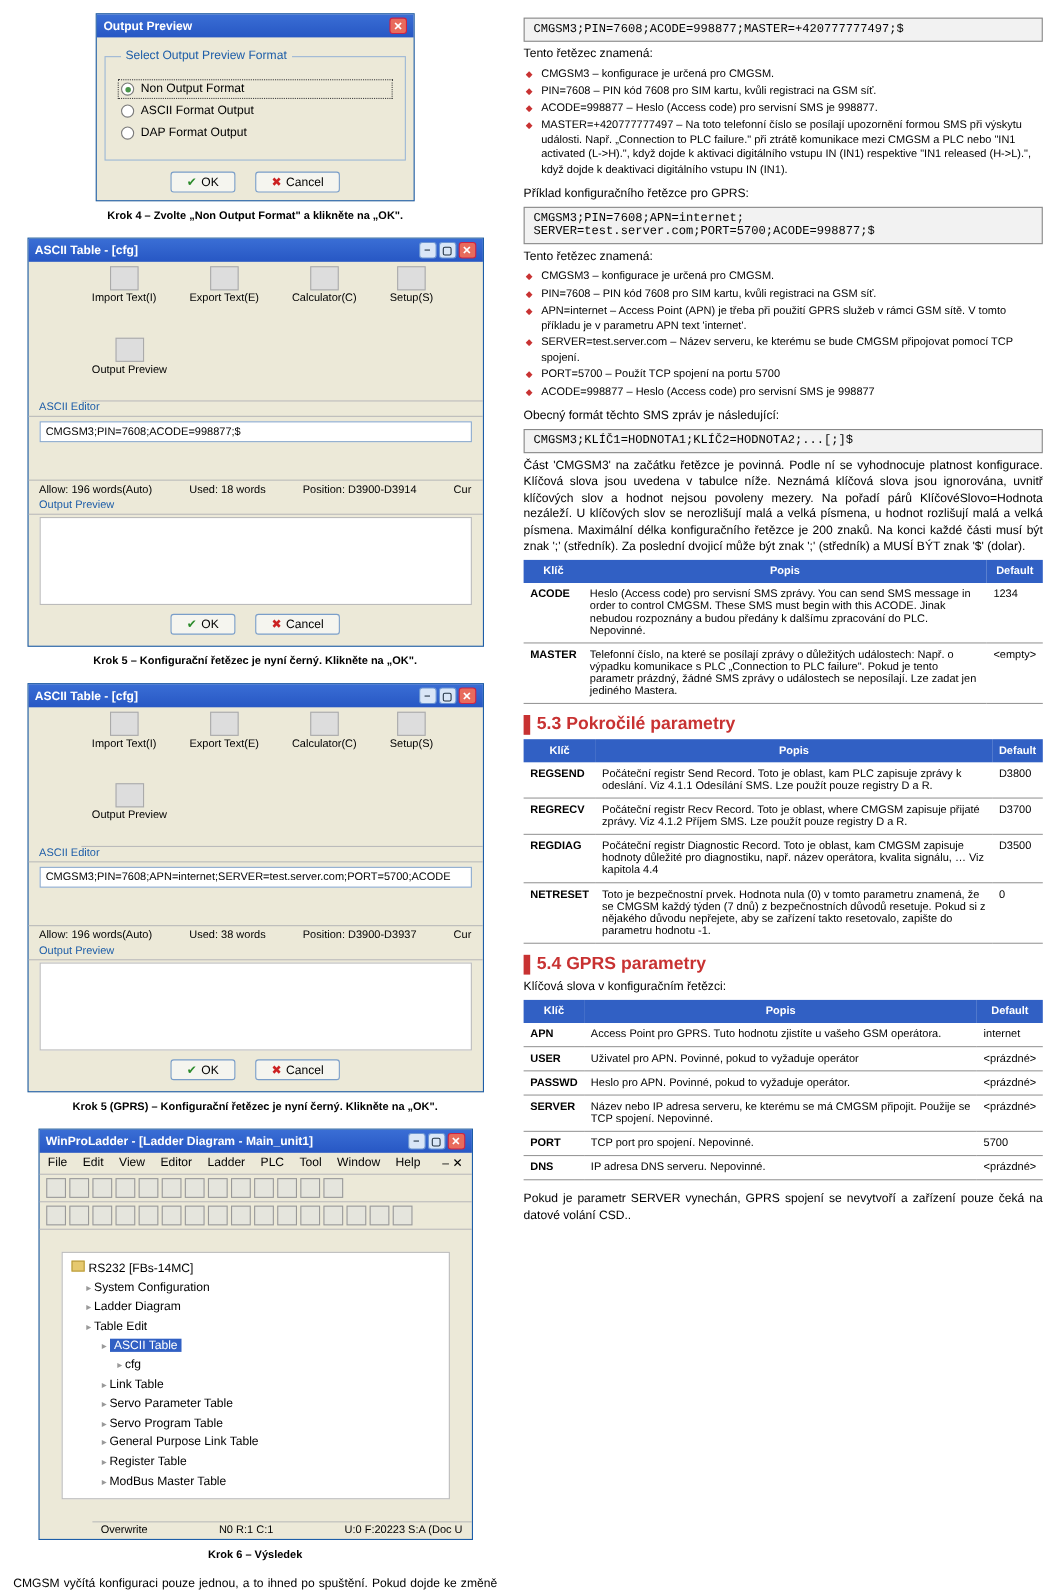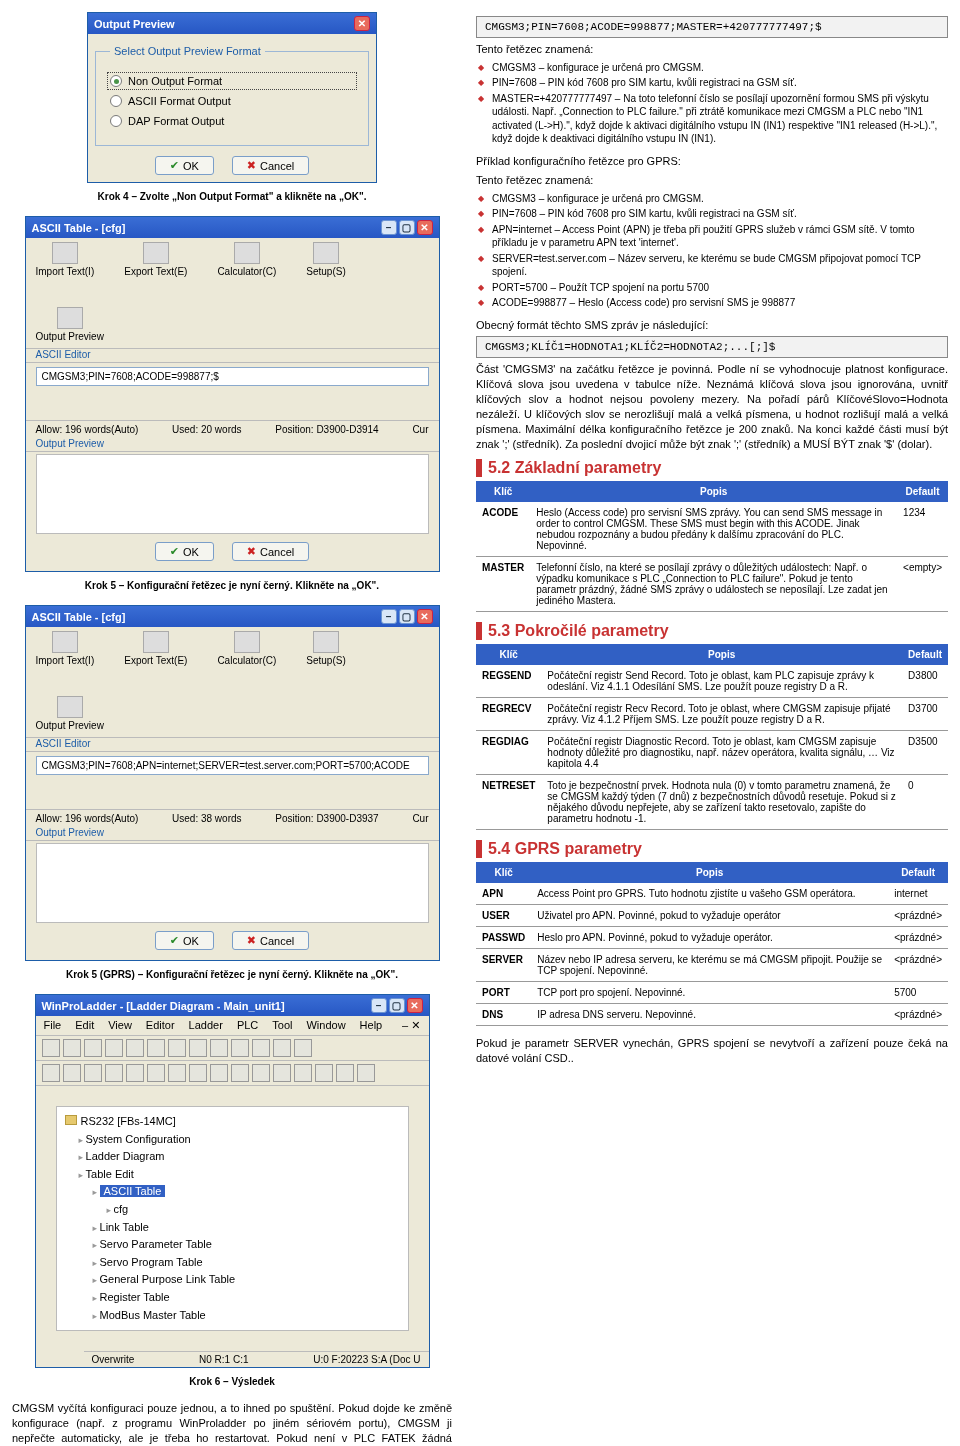--- a/index.html
+++ b/index.html
@@ -57,21 +57,21 @@
   .btn {
     display:inline-flex; align-items:center; gap:4px;
     border:1px solid #7a9ec9; background:#f5f5ef;
     border-radius:3px; padding:2px 14px; font-size:11px;
   }
   .okmark::before { content:"✔"; color:#2a8a2a; }
   .xmark::before { content:"✖"; color:#c22; }
   .caption { text-align:center; font-weight:bold; margin:6px 0 14px; }
   .toolbaritem { display:inline-flex; flex-direction:column; align-items:center; gap:2px; font-size:10px; }
   .ticon { width:26px; height:22px; border:1px solid #aaa; background:#ddd; }
-  .ascii-toolbar { display:flex; gap:30px; padding:4px 10px 6px; border-bottom:1px solid #bbb; flex-wrap:wrap;}
+  .ascii-toolbar { display:flex; gap:30px; padding:4px 10px 22px; border-bottom:1px solid #bbb; flex-wrap:wrap;margin-left:48px;}
   .subhdr { color:#1d5da8; border-bottom:1px solid #bbb; padding:0 10px 2px; font-size:10px; }
   .textfield {
     display:block; margin:4px 10px; padding:3px 5px;
     border:1px solid #8aa9cc; background:#fff; font-size:10px; width:calc(100% - 20px);
   }
   .statusrow {
     display:flex; justify-content:space-between;
     padding:3px 10px; font-size:10px; border-top:1px solid #bbb;gap:22px;
   }
   .preview-area { background:#fff; height:80px; margin:2px 10px 8px; border:1px solid #bbb; }
@@ -185,21 +185,21 @@
         <div class="toolbaritem">
             <div class="ticon"></div>
             <span>Output Preview</span>
           </div>
       </div>
       <div class="subhdr">ASCII Editor</div>
       <div class="textfield">CMGSM3;PIN=7608;ACODE=998877;$</div>
       <div style="height:30px"></div>
       <div class="statusrow">
         <span>Allow: 196 words(Auto)</span>
-        <span>Used: 20 words</span>
+        <span>Used: 18 words</span>
         <span>Position: D3900-D3914</span>
         <span>Cur</span>
       </div>
       <div class="subhdr">Output Preview</div>
       <div class="preview-area"></div>
       <div class="btnrow" style="padding-bottom:10px;">
         <div class="btn">
             <span class="okmark"></span>
             <span>OK</span>
           </div>
@@ -352,39 +352,41 @@
 
     <div class="para">CMGSM vyčítá konfiguraci pouze jednou, a to ihned po spuštění. Pokud dojde ke změně konfigurace (např. z programu WinProladder po jiném sériovém portu), CMGSM ji nepřečte automaticky, ale je třeba ho restartovat. Pokud není v PLC FATEK žádná konfigurace, CMGSM se pokusí přihlásit do GSM sítě bez použití PINu. (V tomto případě použijte SIM kartu, která nevyžaduje PIN autorizaci). Konfigurační řetězec je velmi jednoduchý. Například:</div>
   </div>
 
   <div class="right">
     <div class="codebox">CMGSM3;PIN=7608;ACODE=998877;MASTER=+420777777497;$</div>
     <div class="para">Tento řetězec znamená:</div>
     <ul class="bullets">
       <li>CMGSM3 – konfigurace je určená pro CMGSM.</li>
       <li>PIN=7608 – PIN kód 7608 pro SIM kartu, kvůli registraci na GSM síť.</li>
+      <li>ACODE=998877 – Heslo (Access code) pro servisní SMS je 998877.</li>
       <li>MASTER=+420777777497 – Na toto telefonní číslo se posílají upozornění formou SMS při výskytu události. Např. „Connection to PLC failure." při ztrátě komunikace mezi CMGSM a PLC nebo "IN1 activated (L-&gt;H).", když dojde k aktivaci digitálního vstupu IN (IN1) respektive "IN1 released (H-&gt;L).", když dojde k deaktivaci digitálního vstupu IN (IN1).</li>
     </ul>
 
     <div class="para">Příklad konfiguračního řetězce pro GPRS:</div>
+    <div class="codebox">CMGSM3;PIN=7608;APN=internet;
+SERVER=test.server.com;PORT=5700;ACODE=998877;$</div>
     <div class="para">Tento řetězec znamená:</div>
     <ul class="bullets">
       <li>CMGSM3 – konfigurace je určená pro CMGSM.</li>
       <li>PIN=7608 – PIN kód 7608 pro SIM kartu, kvůli registraci na GSM síť.</li>
       <li>APN=internet – Access Point (APN) je třeba při použití GPRS služeb v rámci GSM sítě. V tomto příkladu je v parametru APN text 'internet'.</li>
       <li>SERVER=test.server.com – Název serveru, ke kterému se bude CMGSM připojovat pomocí TCP spojení.</li>
       <li>PORT=5700 – Použít TCP spojení na portu 5700</li>
       <li>ACODE=998877 – Heslo (Access code) pro servisní SMS je 998877</li>
     </ul>
 
     <div class="para">Obecný formát těchto SMS zpráv je následující:</div>
     <div class="codebox">CMGSM3;KLÍČ1=HODNOTA1;KLÍČ2=HODNOTA2;...[;]$</div>
     <div class="para">Část 'CMGSM3' na začátku řetězce je povinná. Podle ní se vyhodnocuje platnost konfigurace. Klíčová slova jsou uvedena v tabulce níže. Neznámá klíčová slova jsou ignorována, uvnitř klíčových slov a hodnot nejsou povoleny mezery. Na pořadí párů KlíčovéSlovo=Hodnota nezáleží. U klíčových slov se nerozlišují malá a velká písmena, u hodnot rozlišují malá a velká písmena. Maximální délka konfiguračního řetězce je 200 znaků. Na konci každé části musí být znak ';' (středník). Za poslední dvojicí může být znak ';' (středník) a MUSÍ BÝT znak '$' (dolar).</div>
 
-    <div class="sectionhdr">5.2 Základní parametry</div>
     <table class="params">
       <tbody>
           <tr>
         <th>Klíč</th>
         <th>Popis</th>
         <th>Default</th>
       </tr>
       <tr>
             <td>ACODE</td>
             <td>Heslo (Access code) pro servisní SMS zprávy. You can send SMS message in order to control CMGSM. These SMS must begin with this ACODE. Jinak nebudou rozpoznány a budou předány k dalšímu zpracování do PLC. Nepovinné.</td>
@@ -423,20 +425,21 @@
           </tr>
       <tr>
             <td>NETRESET</td>
             <td>Toto je bezpečnostní prvek. Hodnota nula (0) v tomto parametru znamená, že se CMGSM každý týden (7 dnů) z bezpečnostních důvodů resetuje. Pokud si z nějakého důvodu nepřejete, aby se zařízení takto resetovalo, zapište do parametru hodnotu -1.</td>
             <td>0</td>
           </tr>
     </tbody>
       </table>
 
     <div class="sectionhdr">5.4 GPRS parametry</div>
+    <div class="para">Klíčová slova v konfiguračním řetězci:</div>
     <table class="params">
       <tbody>
           <tr>
         <th>Klíč</th>
         <th>Popis</th>
         <th>Default</th>
       </tr>
       <tr>
             <td>APN</td>
             <td>Access Point pro GPRS.

